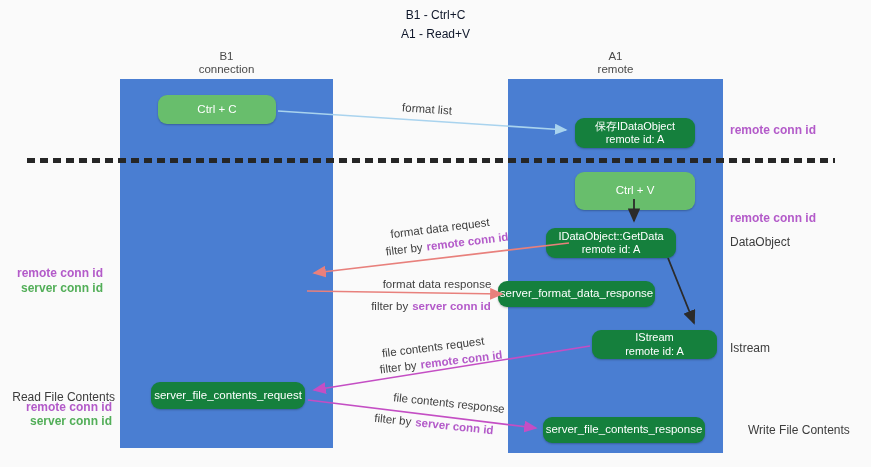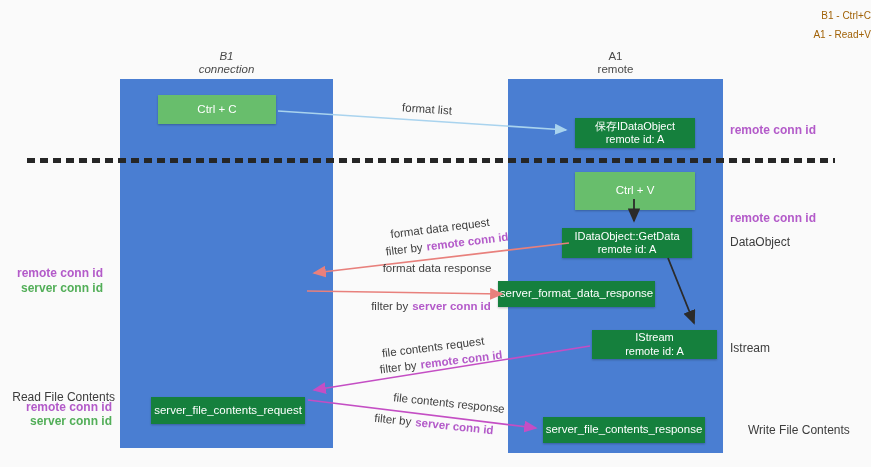--- a/index.html
+++ b/index.html
@@ -1,31 +1,31 @@
 <!DOCTYPE html>
 <html><head>
 <meta charset="utf-8">
 <style>
   html,body { margin:0; padding:0; }
   .canvas {
     position:relative; width:871px; height:467px;
     background:#fafafa; overflow:hidden;
     font-family:"Liberation Sans", sans-serif;
   }
-  .title { position:absolute; left:0; right:0; top:6px; text-align:right;
-    font-size:10px; line-height:19px; color:#a16207; z-index:30; }
+  .title { position:absolute; left:0; right:0; top:6px; text-align:center;
+    font-size:12px; line-height:19px; color:#0f172a; z-index:30; }
   .lane { position:absolute; background:#4a7ed2; z-index:1; }
   .lane-header { position:absolute; text-align:center; font-size:11.5px;
     line-height:13px; color:#4a4a4a; z-index:30; }
   .dashline { position:absolute; left:27px; top:158px; width:808px; height:5px;
     background:repeating-linear-gradient(to right,#262626 0 8px,transparent 8px 13px);
     z-index:15; }
   .node { position:absolute; display:flex; flex-direction:column; align-items:center;
     justify-content:center; color:#fff; font-size:11.5px;
-    line-height:13.5px; z-index:10; box-shadow:0 1px 2px rgba(0,0,0,.25); }
+    line-height:13.5px; z-index:10; box-shadow:0 1px 2px rgba(0,0,0,.25);border-radius:9px; }
   .green  { background:#68be6c; }
   .orange { background:#15803d; }
   .side-label { position:absolute; font-size:12px; color:#3c3c3c; z-index:30; white-space:nowrap; }
   .purple { color:#b35ac9; font-weight:bold; }
   .greent { color:#52ae58; font-weight:bold; }
   .edge-label { position:absolute; font-size:11.5px; color:#3f3f3f; z-index:30;
     white-space:nowrap; transform-origin:center; }
   .edge-label .val { margin-left:4px; }
   .right-align { text-align:right; }
   svg.arrows { position:absolute; left:0; top:0; z-index:20; pointer-events:none; }
@@ -33,21 +33,21 @@
 </head>
 <body>
 
 <div class="canvas">
 
   <div class="title">
     <div>B1 - Ctrl+C</div>
     <div>A1 - Read+V</div>
   </div>
 
-  <div class="lane-header" style="left:120px; width:213px; top:50px;font-style:italic;">
+  <div class="lane-header" style="left:120px; width:213px; top:50px;">
     <div>B1</div>
     <div>connection</div>
   </div>
   <div class="lane-header" style="left:508px; width:215px; top:50px;">
     <div>A1</div>
     <div>remote</div>
   </div>
 
   <div class="lane" style="left:120px; top:79px; width:213px; height:369px;"></div>
   <div class="lane" style="left:508px; top:79px; width:215px; height:374px;"></div>
@@ -84,51 +84,51 @@
 
   <div class="node orange" style="left:575px; top:118px; width:120px; height:30px; font-size:11px;">
     <span>保存IDataObject</span>
     <span>remote id: A</span>
   </div>
 
   <div class="node green" style="left:575px; top:172px; width:120px; height:38px;">
     <span>Ctrl + V</span>
   </div>
 
-  <div class="node orange" style="left:562px; top:228px; width:130px; height:30px; font-size:11px;">
+  <div class="node orange" style="left:546px; top:228px; width:130px; height:30px; font-size:11px;">
     <span>IDataObject::GetData</span>
     <span>remote id: A</span>
   </div>
 
 
   <div class="node orange" style="left:498px; top:281px; width:157px; height:26px;">
     <span>server_format_data_response</span>
   </div>
 
   <div class="node orange" style="left:592px; top:330px; width:125px; height:29px; font-size:11px;">
     <span>IStream</span>
     <span>remote id: A</span>
   </div>
 
-  <div class="node orange" style="left:151px; top:382px; width:154px; height:27px;margin-top:15px;">
+  <div class="node orange" style="left:151px; top:382px; width:154px; height:27px;">
     <span>server_file_contents_request</span>
   </div>
 
   <div class="node orange" style="left:543px; top:417px; width:162px; height:26px;">
     <span>server_file_contents_response</span>
   </div>
 
   <div class="edge-label" style="left:427px; top:109px; transform:translate(-50%,-50%) rotate(4deg);">format list</div>
 
   <div class="edge-label" style="left:440px; top:228px; transform:translate(-50%,-50%) rotate(-7deg);">format data request</div>
   <div class="edge-label" style="left:447px; top:244px; transform:translate(-50%,-50%) rotate(-7deg);">
     <span>filter by</span><span class="purple val">remote conn id</span>
   </div>
 
-  <div class="edge-label" style="left:437px; top:268px; transform:translate(-50%,-50%);">format data response</div>
+  <div class="edge-label" style="left:437px; top:284px; transform:translate(-50%,-50%);">format data response</div>
   <div class="edge-label" style="left:431px; top:306px; transform:translate(-50%,-50%);">
     <span>filter by</span><span class="purple val">server conn id</span>
   </div>
 
   <div class="edge-label" style="left:433px; top:347px; transform:translate(-50%,-50%) rotate(-7deg);">file contents request</div>
   <div class="edge-label" style="left:441px; top:362px; transform:translate(-50%,-50%) rotate(-7deg);">
     <span>filter by</span><span class="purple val">remote conn id</span>
   </div>
 
   <div class="edge-label" style="left:449px; top:403px; transform:translate(-50%,-50%) rotate(6deg);">file contents response</div>

